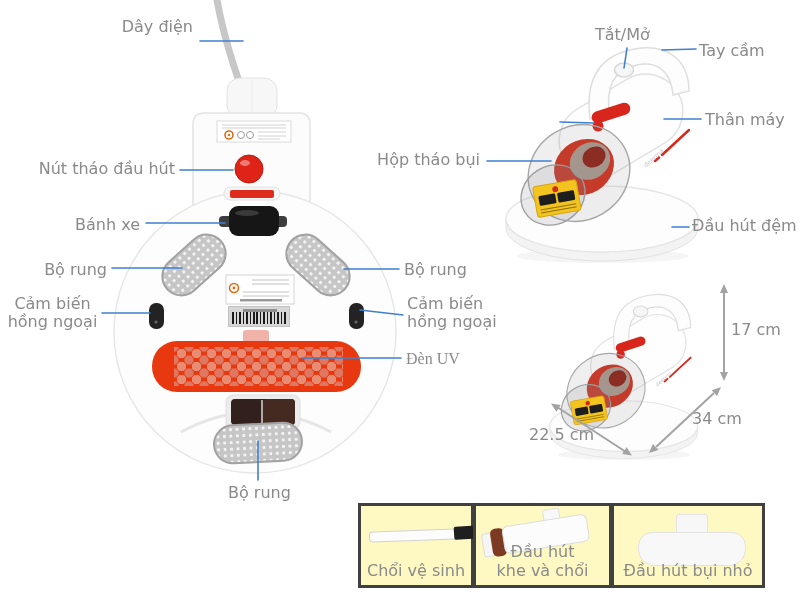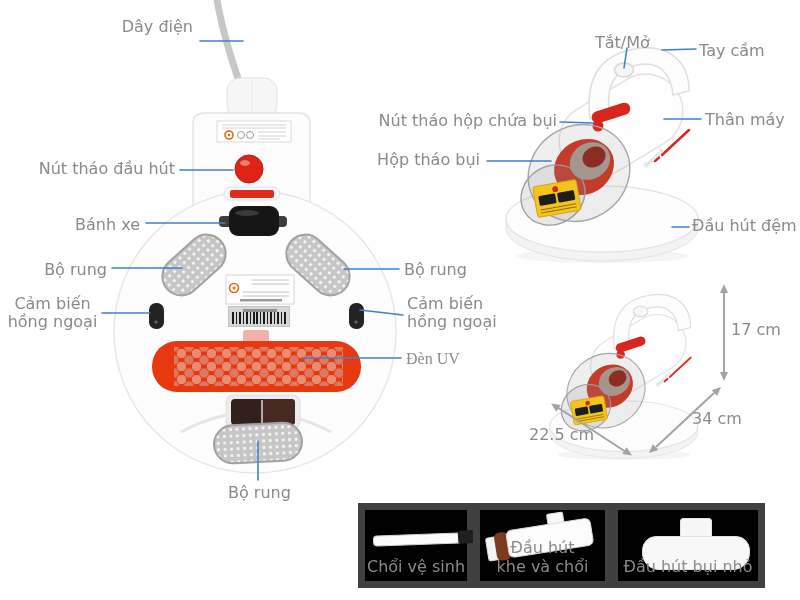--- a/index.html
+++ b/index.html
@@ -15,21 +15,21 @@
           background:#e7380f;}
   .grille-holes{position:absolute;left:22px;right:18px;top:6px;bottom:6px;
           background-image:radial-gradient(circle,#e98c74 4.4px,rgba(0,0,0,0) 5px),
                            radial-gradient(circle,#df7862 4.4px,rgba(0,0,0,0) 5px);
           background-size:15px 13px,15px 13px;background-position:0 0,7.5px 6.5px;}
   .barcode{position:absolute;left:228px;top:306px;width:62px;height:21px;background:#d7d7d7;border:1px solid #c2c2c2;box-sizing:border-box;}
   .barcode .num{position:absolute;left:14px;top:2px;width:34px;height:3px;background:#909090;}
   .barcode .bars{position:absolute;left:3px;right:3px;bottom:2px;height:12px;
           background:repeating-linear-gradient(90deg,#1b1b1b 0 1.5px,#d7d7d7 1.5px 3.5px);}
   .accrow{position:absolute;left:358px;top:503px;display:flex;}
-  .accbox{position:relative;height:85px;border:7px solid #404040;box-sizing:border-box;background:#000000;}
+  .accbox{position:relative;height:85px;border:3px solid #404040;box-sizing:border-box;background:#fef9c3;}
   .accbox + .accbox{margin-left:-1px;}
   .acclbl{position:absolute;bottom:5px;left:0;right:0;text-align:center;font-size:16px;color:#8a8a8a;line-height:19px;}
   .g{position:absolute;}
 </style>
 </head>
 <body>
 
 <div id="stage">
 
   <svg width="800" height="600" viewBox="0 0 800 600">
@@ -188,23 +188,22 @@
   <div class="lbl" style="right:607px;top:18px;">Dây điện</div>
   <div class="lbl" style="right:625px;top:160px;">Nút tháo đầu hút</div>
   <div class="lbl" style="right:660px;top:216px;">Bánh xe</div>
   <div class="lbl" style="right:693px;top:261px;">Bộ rung</div>
   <div class="lbl wrap" style="right:700px;top:295px;text-align:center;">Cảm biến hồng ngoại</div>
   <div class="lbl" style="left:404px;top:261px;">Bộ rung</div>
   <div class="lbl wrap" style="left:407px;top:295px;">Cảm biến hồng ngoại</div>
   <div class="lbl" style="left:406px;top:350px;font-family:Liberation Serif, serif;">Đèn UV</div>
   <div class="lbl" style="left:228px;top:484px;">Bộ rung</div>
 
-  <div class="lbl" style="left:595px;top:26px;margin-top:8px;">Tắt/Mở</div>
+  <div class="lbl" style="left:595px;top:26px;">Tắt/Mở</div>
   <div class="lbl" style="left:699px;top:42px;">Tay cầm</div>
-  <div class="lbl" style="right:243px;top:112px;">Nút tháo hộp chứa bụi</div>
   <div class="lbl" style="left:705px;top:111px;">Thân máy</div>
   <div class="lbl" style="right:320px;top:151px;">Hộp tháo bụi</div>
   <div class="lbl" style="left:692px;top:217px;">Đầu hút đệm</div>
 
   <div class="lbl" style="left:731px;top:321px;">17 cm</div>
   <div class="lbl" style="left:529px;top:426px;">22.5 cm</div>
   <div class="lbl" style="left:692px;top:410px;">34 cm</div>
 
 </div>
 

